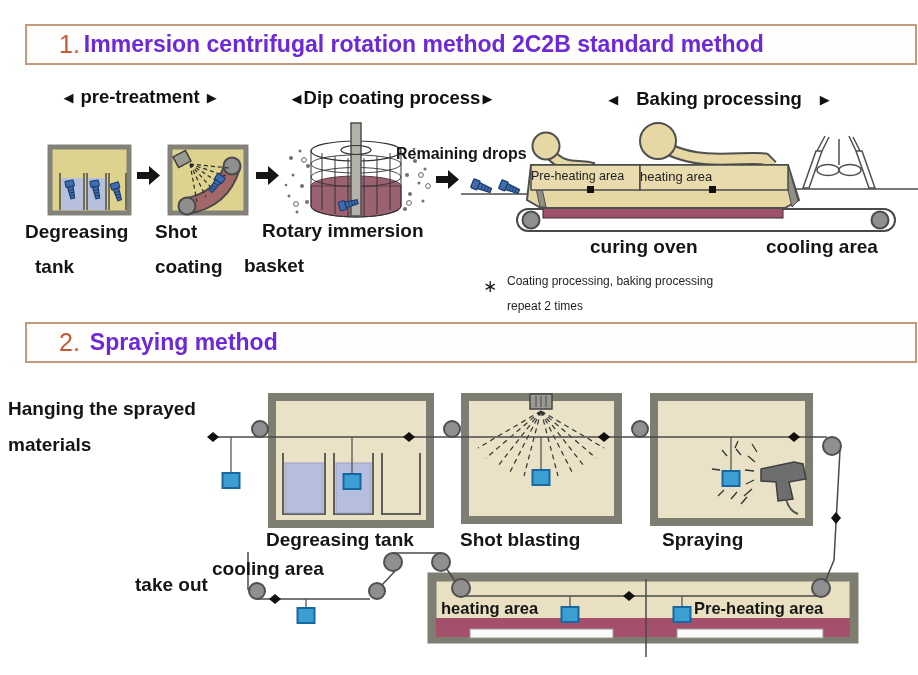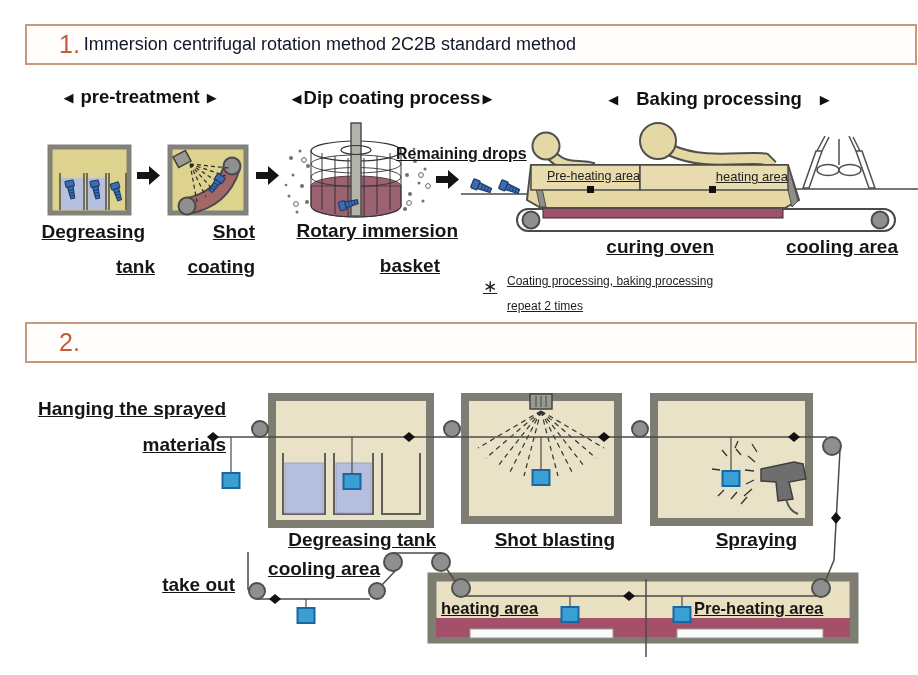--- a/index.html
+++ b/index.html
@@ -7,27 +7,27 @@
     position:relative;width:918px;height:675px;background:#fff;overflow:hidden;
     font-family:"Liberation Sans","DejaVu Sans",sans-serif;color:#151515;
   }
   .art{position:absolute;left:0;top:0;}
   .title-box{
     position:absolute;left:25px;width:856px;height:37px;
     border:2px solid #c49a7e;background:#fffefc;
     display:flex;align-items:center;padding-left:32px;
   }
   .title-box .num{font-size:25px;color:#c7593b;margin-right:4px;}
-  .title-box .ttl{font-size:18px;font-weight:400;color:#0f172a;}
+  .title-box .ttl{font-size:23px;font-weight:700;color:#6d28d9;}
   .stage{
     position:absolute;display:flex;align-items:center;justify-content:center;
     font-weight:700;font-size:18.5px;color:#111;white-space:nowrap;
   }
   .stage .tri{font-size:13px;margin:0 7px;color:#111;}
-  .lbl{position:absolute;font-weight:600;font-size:19px;color:#151515;text-align:right;white-space:nowrap;text-decoration:underline;}
+  .lbl{position:absolute;font-weight:600;font-size:19px;color:#151515;text-align:left;white-space:nowrap;}
   .sm{font-weight:400;font-size:13px;color:#222;}
   .note{font-weight:400;font-size:12px;color:#1e1e1e;}
   .ovlbl{font-weight:600;font-size:16.5px;}
 </style>
 </head>
 <body>
 
 <div class="canvas">
 
 <svg class="art" width="918" height="675" viewBox="0 0 918 675">
@@ -271,20 +271,21 @@
 
 <div class="lbl" style="left:590px;top:236px;width:124px">curing oven</div>
 <div class="lbl" style="left:766px;top:236px;width:132px">cooling area</div>
 
 <div class="lbl note" style="left:483px;top:276px;font-size:17px">∗</div>
 <div class="lbl note" style="left:507px;top:274px">Coating processing, baking processing</div>
 <div class="lbl note" style="left:507px;top:299px">repeat 2 times</div>
 
 <div class="title-box" style="top:322px">
   <span class="num" style="margin-right:10px">2.</span>
+  <span class="ttl">Spraying method</span>
 </div>
 
 <div class="lbl" style="left:8px;top:398px;width:218px">Hanging the sprayed</div>
 <div class="lbl" style="left:8px;top:434px;width:218px">materials</div>
 
 <div class="lbl" style="left:266px;top:529px;width:170px">Degreasing tank</div>
 <div class="lbl" style="left:662px;top:529px;width:135px">Spraying</div>
 <div class="lbl" style="left:460px;top:529px;width:155px">Shot blasting</div>
 
 <div class="lbl" style="left:212px;top:558px;width:168px">cooling area</div>

